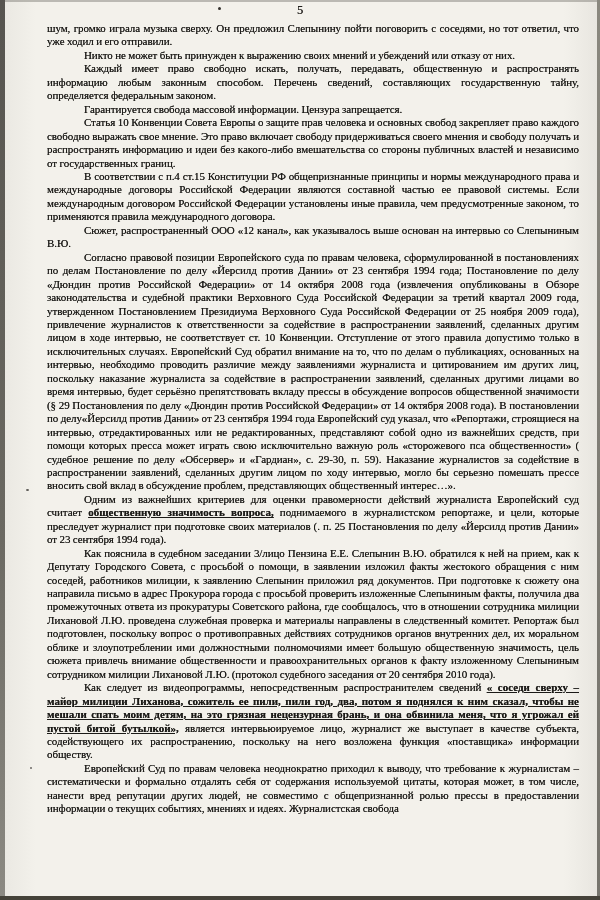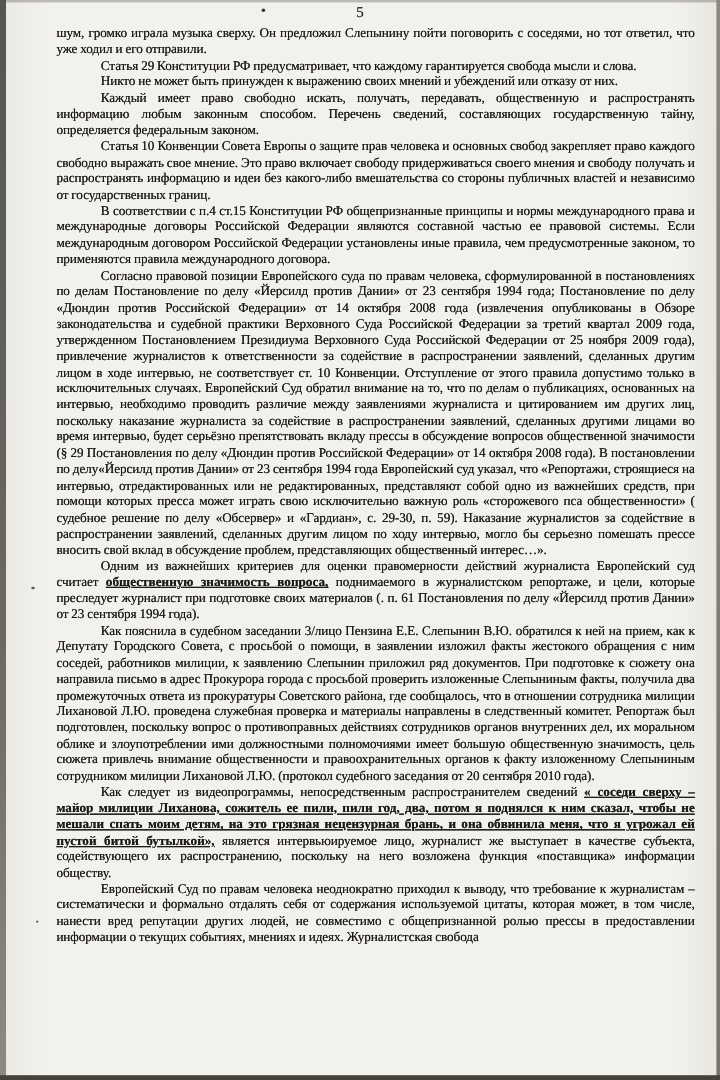--- a/index.html
+++ b/index.html
@@ -59,23 +59,24 @@
 <div class="edge-right"></div>
 <div class="edge-bottom"></div>
 <div class="speck speck1"></div>
 <div class="speck speck2"></div>
 <div class="speck speck3"></div>
 
 <div class="page-num">5</div>
 
 <div class="textblock">
   <p><span>шум, громко играла музыка сверху. Он предложил Слепынину пойти поговорить с соседями, но тот ответил, что уже ходил и его отправили.</span></p>
-  <p class="ind"><span>Статья 29 Конституции РФ предусматривает, что каждому гарантируется свобода мысли и слова.</span></p>
   <p class="ind"><span>Никто не может быть принужден к выражению своих мнений и убеждений или отказу от них.</span></p>
   <p class="ind"><span>Каждый имеет право свободно искать, получать, передавать, общественную и распространять информацию любым законным способом. Перечень сведений, составляющих государственную тайну, определяется федеральным законом.</span></p>
+  <p class="ind"><span>Гарантируется свобода массовой информации. Цензура запрещается.</span></p>
   <p class="ind"><span>Статья 10 Конвенции Совета Европы о защите прав человека и основных свобод закрепляет право каждого свободно выражать свое мнение. Это право включает свободу придерживаться своего мнения и свободу получать и распространять информацию и идеи без какого-либо вмешательства со стороны публичных властей и независимо от государственных границ.</span></p>
   <p class="ind"><span>В соответствии с п.4 ст.15 Конституции РФ общепризнанные принципы и нормы международного права и международные договоры Российской Федерации являются составной частью ее правовой системы. Если международным договором Российской Федерации установлены иные правила, чем предусмотренные законом, то применяются правила международного договора.</span></p>
+  <p class="ind"><span>Сюжет, распространенный ООО «12 канал», как указывалось выше основан на интервью со Слепыниным В.Ю.</span></p>
   <p class="ind"><span>Согласно правовой позиции Европейского суда по правам человека, сформулированной в постановлениях по делам Постановление по делу «Йерсилд против Дании» от 23 сентября 1994 года; Постановление по делу «Дюндин против Российской Федерации» от 14 октября 2008 года (извлечения опубликованы в Обзоре законодательства и судебной практики Верховного Суда Российской Федерации за третий квартал 2009 года, утвержденном Постановлением Президиума Верховного Суда Российской Федерации от 25 ноября 2009 года), привлечение журналистов к ответственности за содействие в распространении заявлений, сделанных другим лицом в ходе интервью, не соответствует ст. 10 Конвенции. Отступление от этого правила допустимо только в исключительных случаях. Европейский Суд обратил внимание на то, что по делам о публикациях, основанных на интервью, необходимо проводить различие между заявлениями журналиста и цитированием им других лиц, поскольку наказание журналиста за содействие в распространении заявлений, сделанных другими лицами во время интервью, будет серьёзно препятствовать вкладу прессы в обсуждение вопросов общественной значимости (§ 29 Постановления по делу «Дюндин против Российской Федерации» от 14 октября 2008 года). В постановлении по делу«Йерсилд против Дании» от 23 сентября 1994 года Европейский суд указал, что «Репортажи, строящиеся на интервью, отредактированных или не редактированных, представляют собой одно из важнейших средств, при помощи которых пресса может играть свою исключительно важную роль «сторожевого пса общественности» ( судебное решение по делу «Обсервер» и «Гардиан», с. 29-30, п. 59). Наказание журналистов за содействие в распространении заявлений, сделанных другим лицом по ходу интервью, могло бы серьезно помешать прессе вносить свой вклад в обсуждение проблем, представляющих общественный интерес…».</span></p>
-  <p class="ind"><span>Одним из важнейших критериев для оценки правомерности действий журналиста Европейский суд считает </span><span class="b">общественную значимость вопроса,</span><span> поднимаемого в журналистском репортаже, и цели, которые преследует журналист при подготовке своих материалов (. п. 61 Постановления по делу «Йерсилд против Дании» от 23 сентября 1994 года).</span></p>
+  <p class="ind"><span>Одним из важнейших критериев для оценки правомерности действий журналиста Европейский суд считает </span><span class="b">общественную значимость вопроса,</span><span> поднимаемого в журналистском репортаже, и цели, которые преследует журналист при подготовке своих материалов (. п. 25 Постановления по делу «Йерсилд против Дании» от 23 сентября 1994 года).</span></p>
   <p class="ind"><span>Как пояснила в судебном заседании 3/лицо Пензина Е.Е. Слепынин В.Ю. обратился к ней на прием, как к Депутату Городского Совета, с просьбой о помощи, в заявлении изложил факты жестокого обращения с ним соседей, работников милиции, к заявлению Слепынин приложил ряд документов. При подготовке к сюжету она направила письмо в адрес Прокурора города с просьбой проверить изложенные Слепыниным факты, получила два промежуточных ответа из прокуратуры Советского района, где сообщалось, что в отношении сотрудника милиции Лихановой Л.Ю. проведена служебная проверка и материалы направлены в следственный комитет. Репортаж был подготовлен, поскольку вопрос о противоправных действиях сотрудников органов внутренних дел, их моральном облике и злоупотреблении ими должностными полномочиями имеет большую общественную значимость, цель сюжета привлечь внимание общественности и правоохранительных органов к факту изложенному Слепыниным сотрудником милиции Лихановой Л.Ю. (протокол судебного заседания от 20 сентября 2010 года).</span></p>
   <p class="ind"><span>Как следует из видеопрограммы, непосредственным распространителем сведений </span><span class="b">« соседи сверху – майор милиции Лиханова, сожитель ее пили, пили год, два, потом я поднялся к ним сказал, чтобы не мешали спать моим детям, на это грязная нецензурная брань, и она обвинила меня, что я угрожал ей пустой битой бутылкой»,</span><span> является интервьюируемое лицо, журналист же выступает в качестве субъекта, содействующего их распространению, поскольку на него возложена функция «поставщика» информации обществу.</span></p>
   <p class="ind"><span>Европейский Суд по правам человека неоднократно приходил к выводу, что требование к журналистам – систематически и формально отдалять себя от содержания используемой цитаты, которая может, в том числе, нанести вред репутации других людей, не совместимо с общепризнанной ролью прессы в предоставлении информации о текущих событиях, мнениях и идеях. Журналистская свобода</span></p>
 </div>
 
 </body></html>

